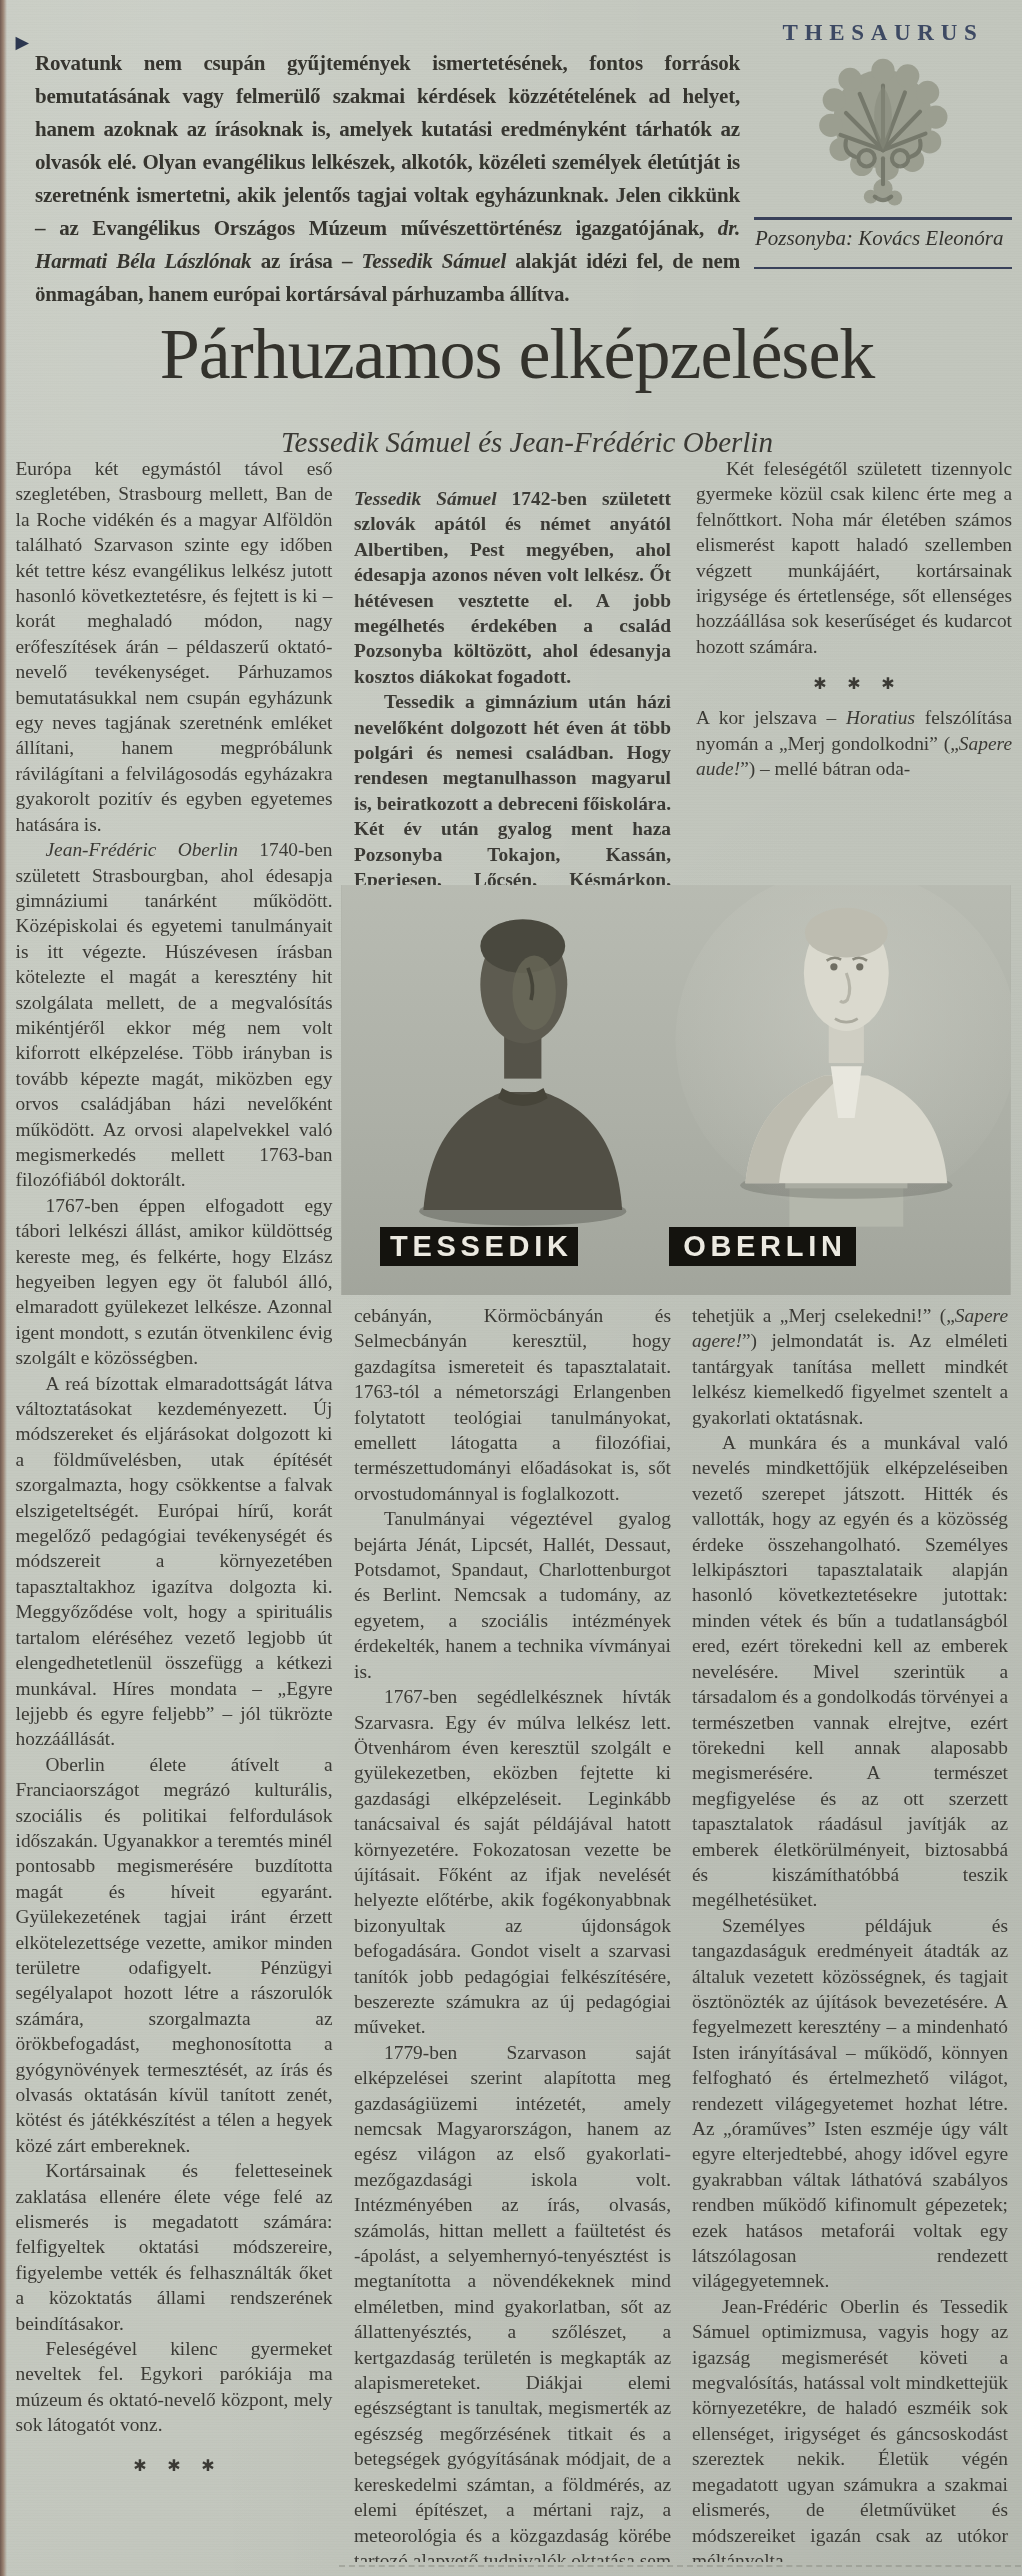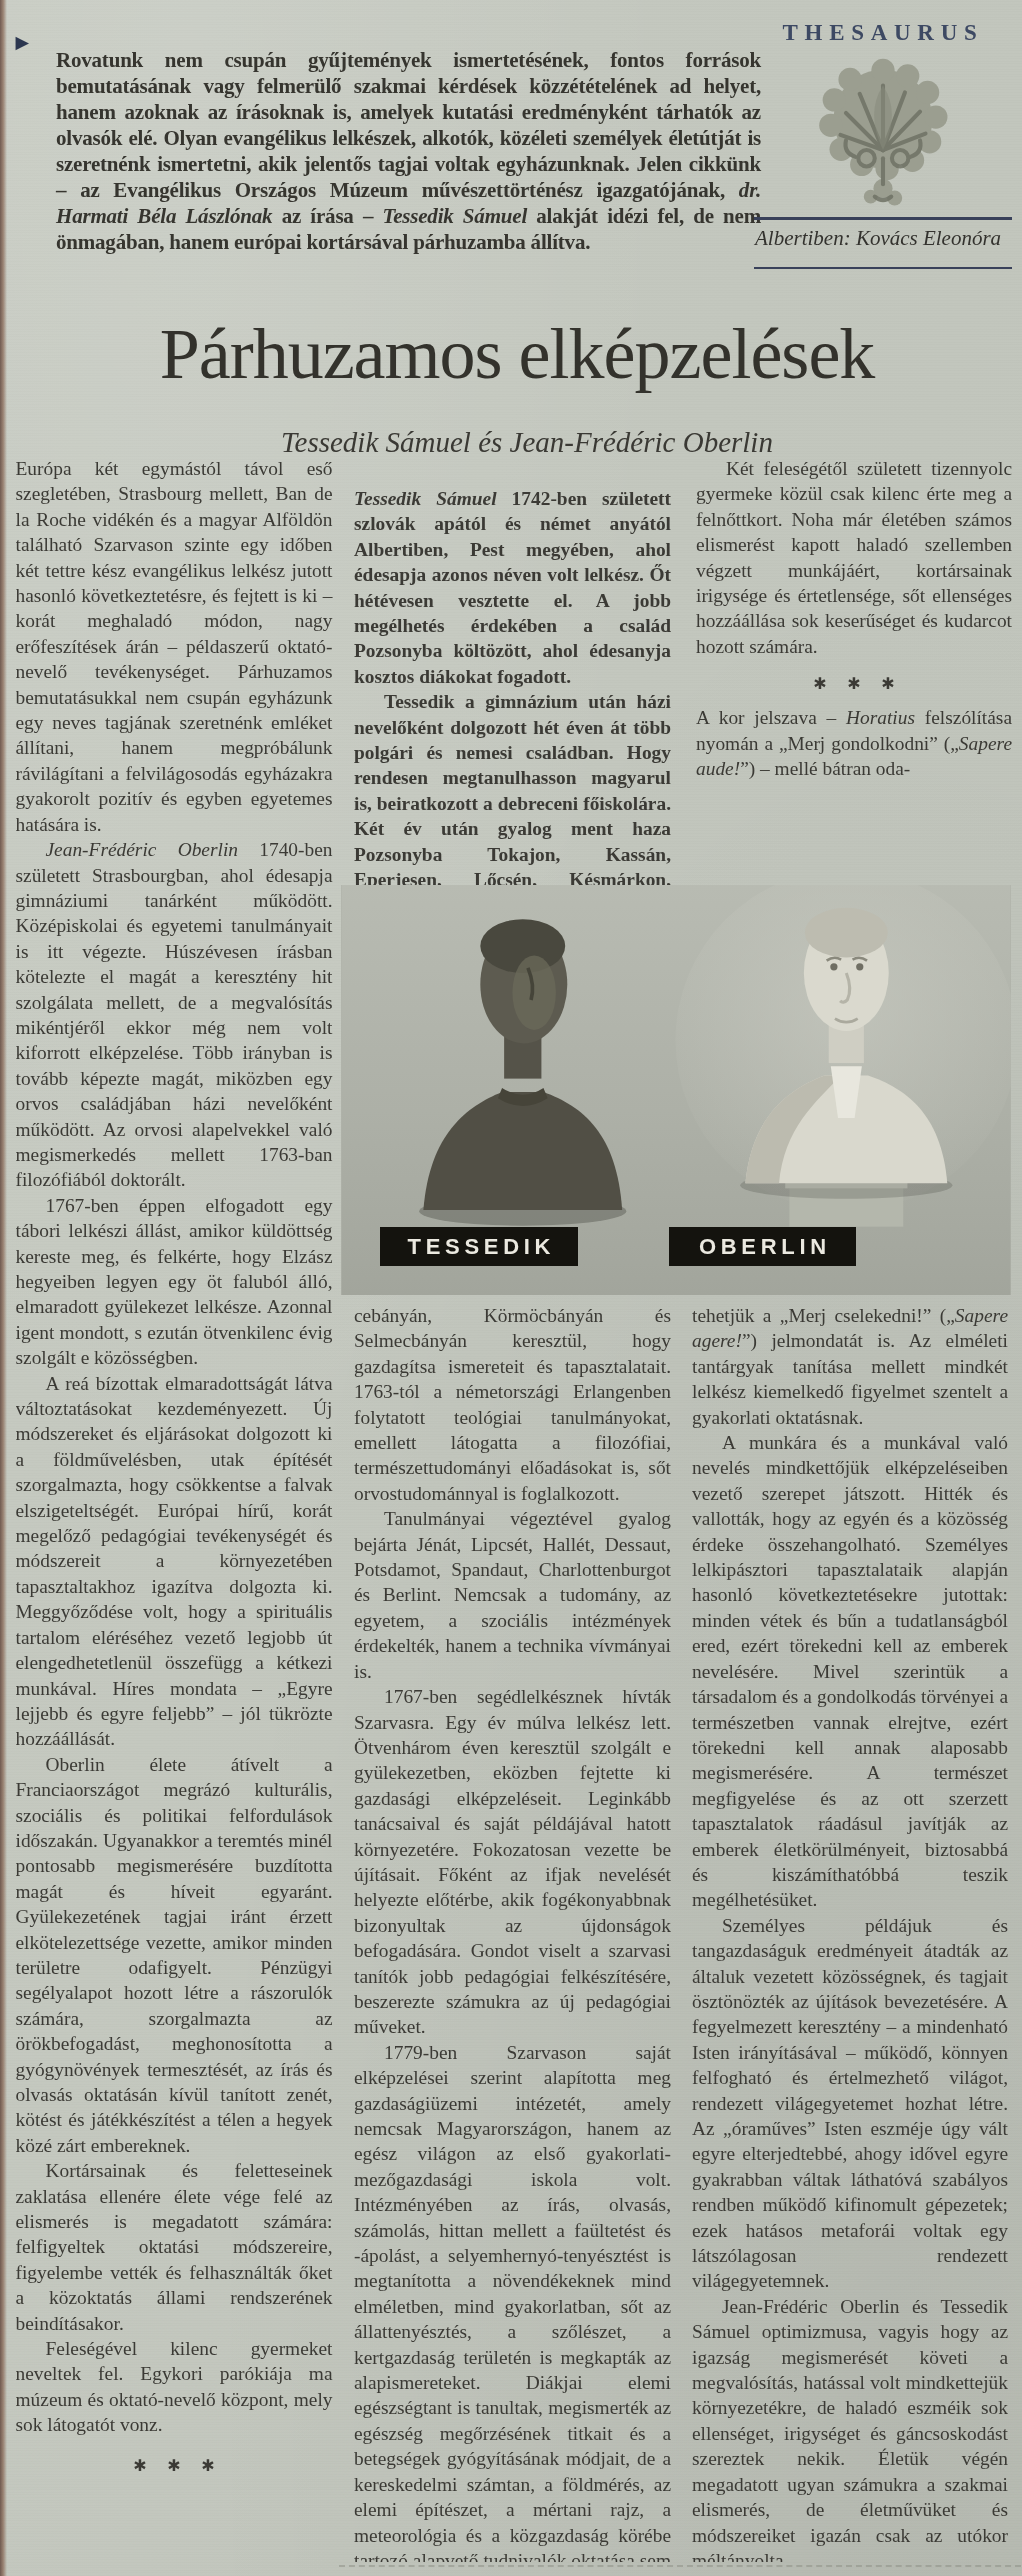--- a/index.html
+++ b/index.html
@@ -6,22 +6,22 @@
   body{width:1022px;height:2576px;font-family:"Liberation Serif","DejaVu Serif",serif;}
   .page{position:relative;width:1022px;height:2576px;overflow:hidden;color:#3b3a35;
     background:
       radial-gradient(ellipse at 18% 4%, rgba(255,255,255,.10), transparent 42%),
       radial-gradient(ellipse at 88% 92%, rgba(0,0,0,.06), transparent 55%),
       repeating-linear-gradient(0deg, rgba(0,0,0,.012) 0 1px, transparent 1px 2.6px),
       linear-gradient(105deg,#c7cbc2 0%,#c3c7be 48%,#bfc3ba 100%);}
   .scan-edge{position:absolute;left:0;top:0;width:7.3px;height:100%;
     background:linear-gradient(to right,#54362c 0%,#8a6a58 45%,rgba(138,106,88,0) 100%);opacity:.75;}
   
-  .intro{position:absolute;left:56px;top:26px;width:705px;text-align:justify;
-    font-weight:bold;font-size:21px;line-height:26px;color:#36352f;letter-spacing:-0.2px;}
+  .intro{position:absolute;left:35px;top:26px;width:705px;text-align:justify;
+    font-weight:bold;font-size:21px;line-height:33px;color:#36352f;letter-spacing:-0.2px;}
   .intro-marker{position:absolute;left:15.5px;top:32px;font-size:17.6px;color:#2c3750;}
   
   .thesaurus{position:absolute;left:754px;top:19.7px;width:258px;}
   .kicker{text-align:center;font-weight:bold;font-size:23px;letter-spacing:6.7px;color:#3d4963;}
   .ornament{display:block;margin:8.3px auto 0 auto;}
   .rule{border:0;border-top:3.1px solid #39415a;margin:8.3px 0 0 0;}
   .rule.thin{border-top-width:2.6px;}
   .editor{font-style:italic;font-size:21px;color:#33322e;padding:6.2px 1px 7.3px 1px;}
   
   .title{position:absolute;top:307px;left:0;width:100%;margin:6px;text-align:center;
@@ -38,21 +38,21 @@
   .col2b{left:354px;top:1303px;width:317px;height:1259px;}
   .col3b{left:692px;top:1303px;width:316px;height:1259px;}
   .sep{text-align:center;font-size:16px;letter-spacing:8.3px;text-indent:8.3px;
     padding:11.4px 0 9.3px 0;color:#3b3a35;}
   .sep.endcol{padding-top:15.5px;}
   
   .photo{position:absolute;left:341px;top:885px;width:670px;height:410px;margin:0;
     overflow:hidden;background:#b0b3aa;}
   .photo svg{display:block;}
   .plabel{position:absolute;height:39px;background:#14130e;color:#ebe9e0;
-    font-family:"Liberation Sans","DejaVu Sans",sans-serif;font-weight:bold;font-size:22px;
+    font-family:"Liberation Sans","DejaVu Sans",sans-serif;font-weight:bold;font-size:29px;
     letter-spacing:4.7px;text-indent:4.7px;display:flex;align-items:center;justify-content:center;}
   .plabel.left{left:39px;top:342px;width:198px;}
   .plabel.right{left:328px;top:342px;width:187px;}
   .bottom-dashes{position:absolute;left:339px;top:2565px;width:682px;
     border-top:2.1px dashed #8f9288;opacity:.55;}
 </style>
 </head>
 <body>
 
 <div class="page">
@@ -95,21 +95,21 @@
         <circle cx="125" cy="152" r="12"></circle>
           <circle cx="76" cy="152" r="12"></circle>
         <path d="M100 152 L100 190"></path>
           <path d="M88 208 q 12 10 24 0"></path>
       </g>
       <g fill="#868a7c" opacity=".55">
         <path d="M100 46 q 26 40 0 94 q -26 -54 0 -94"></path>
       </g>
     </svg>
     <hr class="rule">
-    <div class="editor">Albertiben: Kovács Eleonóra</div>
+    <div class="editor">Pozsonyba: Kovács Eleonóra</div>
     <hr class="rule thin">
   </aside>
 
   <h1 class="title">Párhuzamos elképzelések</h1>
   <h2 class="subtitle">Tessedik Sámuel és Jean-Frédéric Oberlin</h2>
 
   <div class="col col1">
     <p><span>Európa két egymástól távol eső szegletében, Strasbourg mellett, Ban de la Roche vidékén és a magyar Alföldön található Szarvason szinte egy időben két tettre kész evangélikus lelkész jutott hasonló következtetésre, és fejtett is ki – korát meghaladó módon, nagy erőfeszítések árán – példaszerű oktató-nevelő tevékenységet. Párhuzamos bemutatásukkal nem csupán egyházunk egy neves tagjának szeretnénk emléket állítani, hanem megpróbálunk rávilágítani a felvilágosodás egyházakra gyakorolt pozitív és egyben egyetemes hatására is.</span></p>
     <p class="ind"><i>Jean-Frédéric Oberlin</i><span> 1740-ben született Strasbourgban, ahol édesapja gimnáziumi tanárként működött. Középiskolai és egyetemi tanulmányait is itt végezte. Húszévesen írásban kötelezte el magát a keresztény hit szolgálata mellett, de a megvalósítás mikéntjéről ekkor még nem volt kiforrott elképzelése. Több irányban is tovább képezte magát, miközben egy orvos családjában házi nevelőként működött. Az orvosi alapelvekkel való megismerkedés mellett 1763-ban filozófiából doktorált.</span></p>
     <p class="ind"><span>1767-ben éppen elfogadott egy tábori lelkészi állást, amikor küldöttség kereste meg, és felkérte, hogy Elzász hegyeiben legyen egy öt faluból álló, elmaradott gyülekezet lelkésze. Azonnal igent mondott, s ezután ötvenkilenc évig szolgált e közösségben.</span></p>

